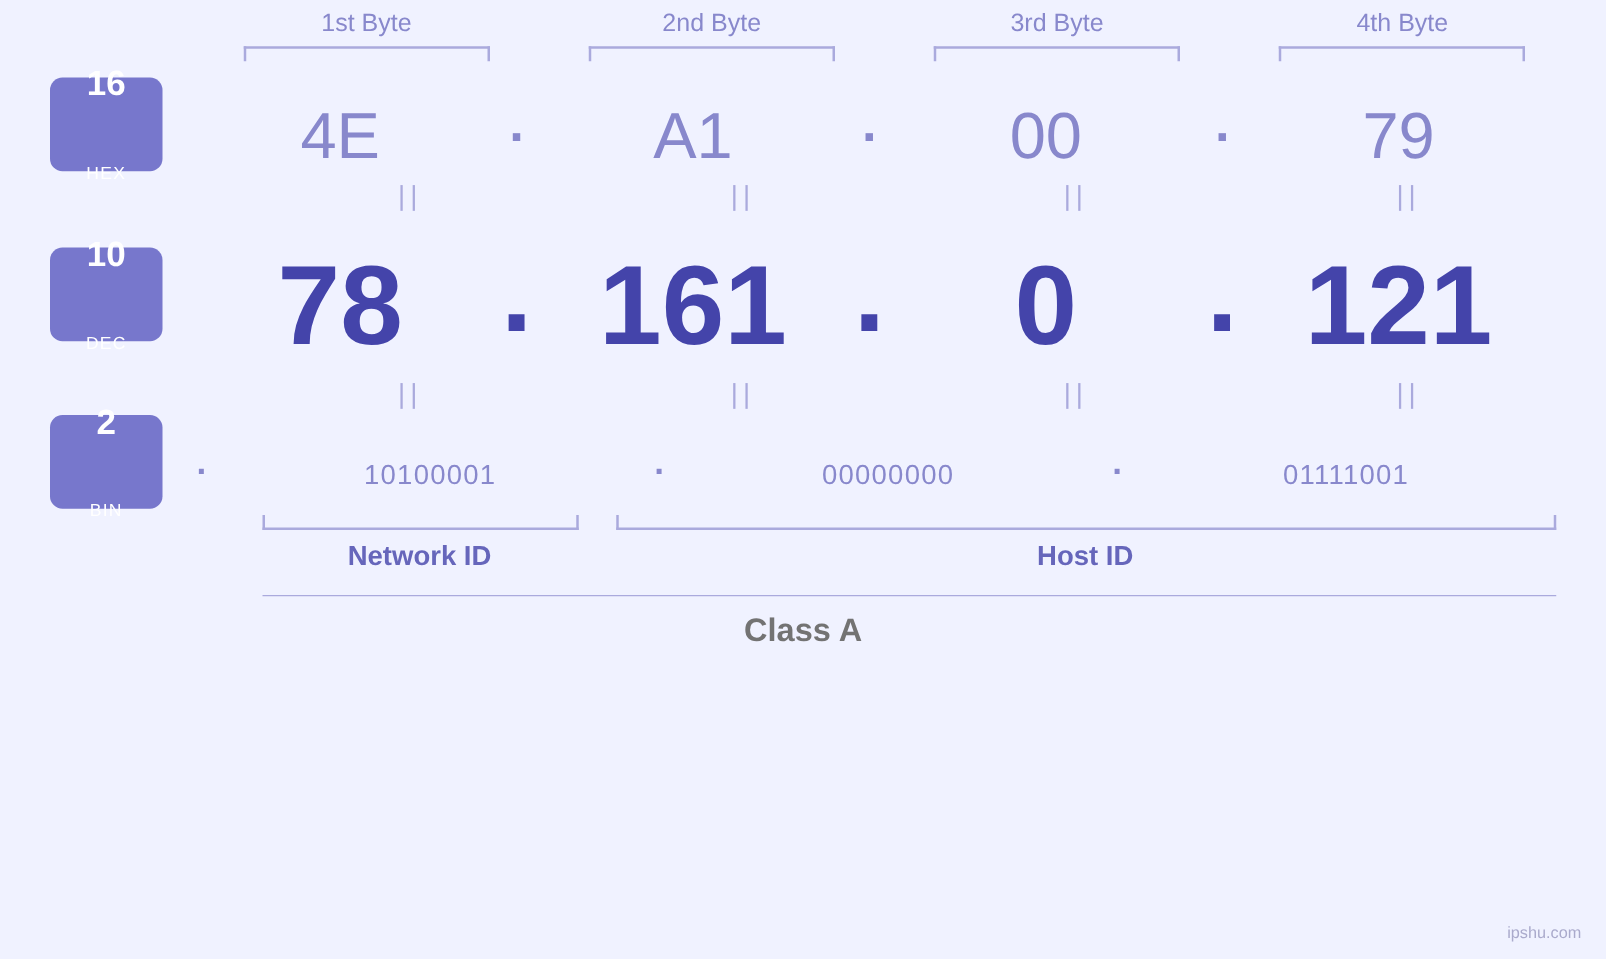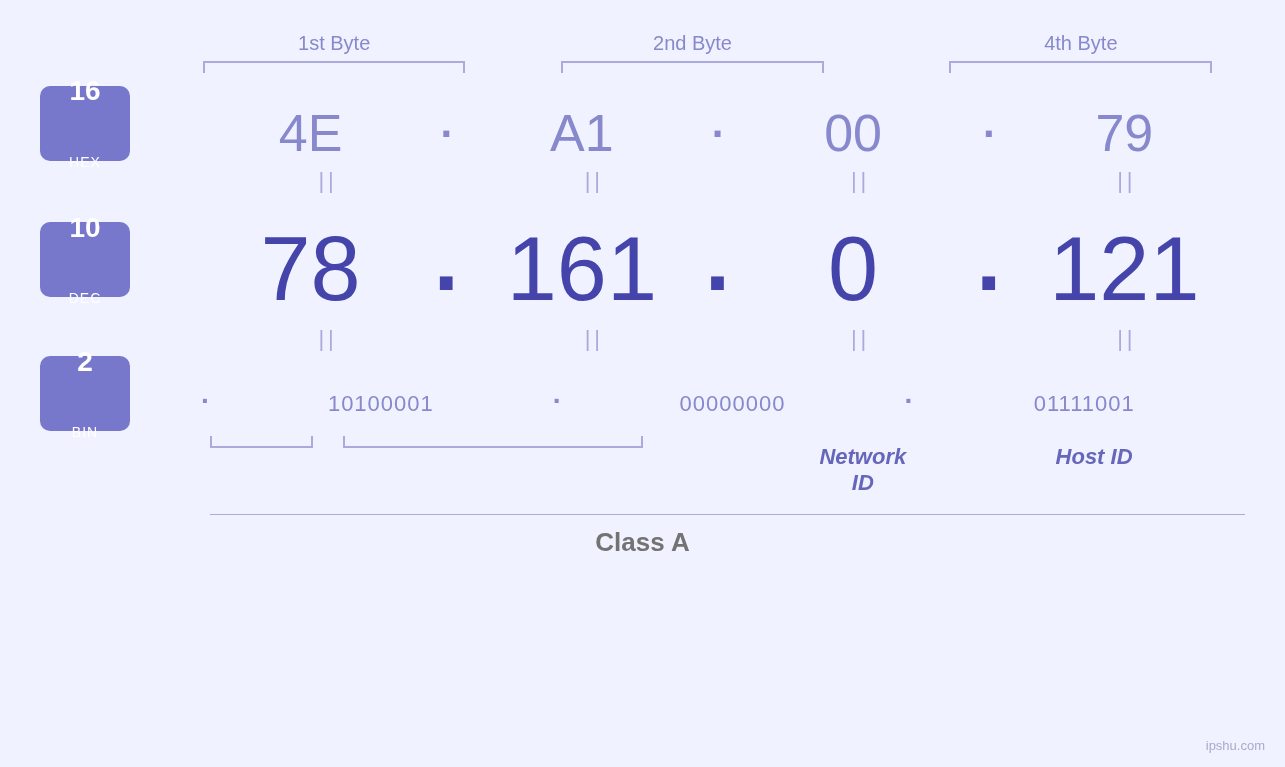--- a/index.html
+++ b/index.html
@@ -12,21 +12,21 @@
       overflow: hidden;
       position: relative;
     }
 
     .main-container {
       width: 100%;
       height: 100%;
       display: flex;
       flex-direction: column;
       align-items: center;
-      padding: 32px 40px;
+      padding: 8px 40px;
       position: relative;
     }
 
     
     .byte-headers {
       display: flex;
       width: 100%;
       justify-content: center;
       margin-bottom: 10px;
     }
@@ -68,21 +68,21 @@
     .badge {
       width: 90px;
       height: 75px;
       background: #7777cc;
       border-radius: 10px;
       display: flex;
       flex-direction: column;
       align-items: center;
       justify-content: center;
       color: white;
-      margin-right: 60px;
+      margin-right: 16px;
       flex-shrink: 0;
       gap: 47px;
     }
 
     .badge-number {
       font-size: 28px;
       font-weight: bold;
       line-height: 1.1;
     }
 
@@ -112,21 +112,21 @@
       font-size: 52px;
       color: #8888cc;
       font-weight: 300;
       text-align: center;
     }
 
     
     .dec-value {
       font-size: 90px;
       color: #4444aa;
-      font-weight: normal;
+      font-weight: bold;
       text-align: center;
     }
 
     .dot-separator-dec {
       font-size: 90px;
       color: #4444aa;
       font-weight: bold;
       margin: 0 -5px;
     }
 
@@ -165,24 +165,23 @@
 
     .equals-dot {
       width: 30px;
       flex-shrink: 0;
     }
 
     
     .bottom-section {
       width: 100%;
       display: flex;
-      flex-direction: row;
+      flex-direction: column;
       align-items: flex-start;
       margin-top: 5px;
-      font-style: italic;
     }
 
     .bracket-row {
       display: flex;
       width: 100%;
       justify-content: center;
       align-items: flex-start;
     }
 
     .bracket-spacer {
@@ -289,20 +288,24 @@
     <div class="byte-col">
       <span class="byte-label">1st Byte</span>
       <div class="byte-bracket-top"></div>
     </div>
     <div class="sep"></div>
     <div class="byte-col">
       <span class="byte-label">2nd Byte</span>
       <div class="byte-bracket-top"></div>
     </div>
     <div class="sep"></div>
+    <div class="byte-col">
+      <span class="byte-label">3rd Byte</span>
+      <div class="byte-bracket-top"></div>
+    </div>
     <div class="sep"></div>
     <div class="byte-col">
       <span class="byte-label">4th Byte</span>
       <div class="byte-bracket-top"></div>
     </div>
   </div>
 
   <div class="data-row">
     <div class="badge">
       <span class="badge-number">16</span>

